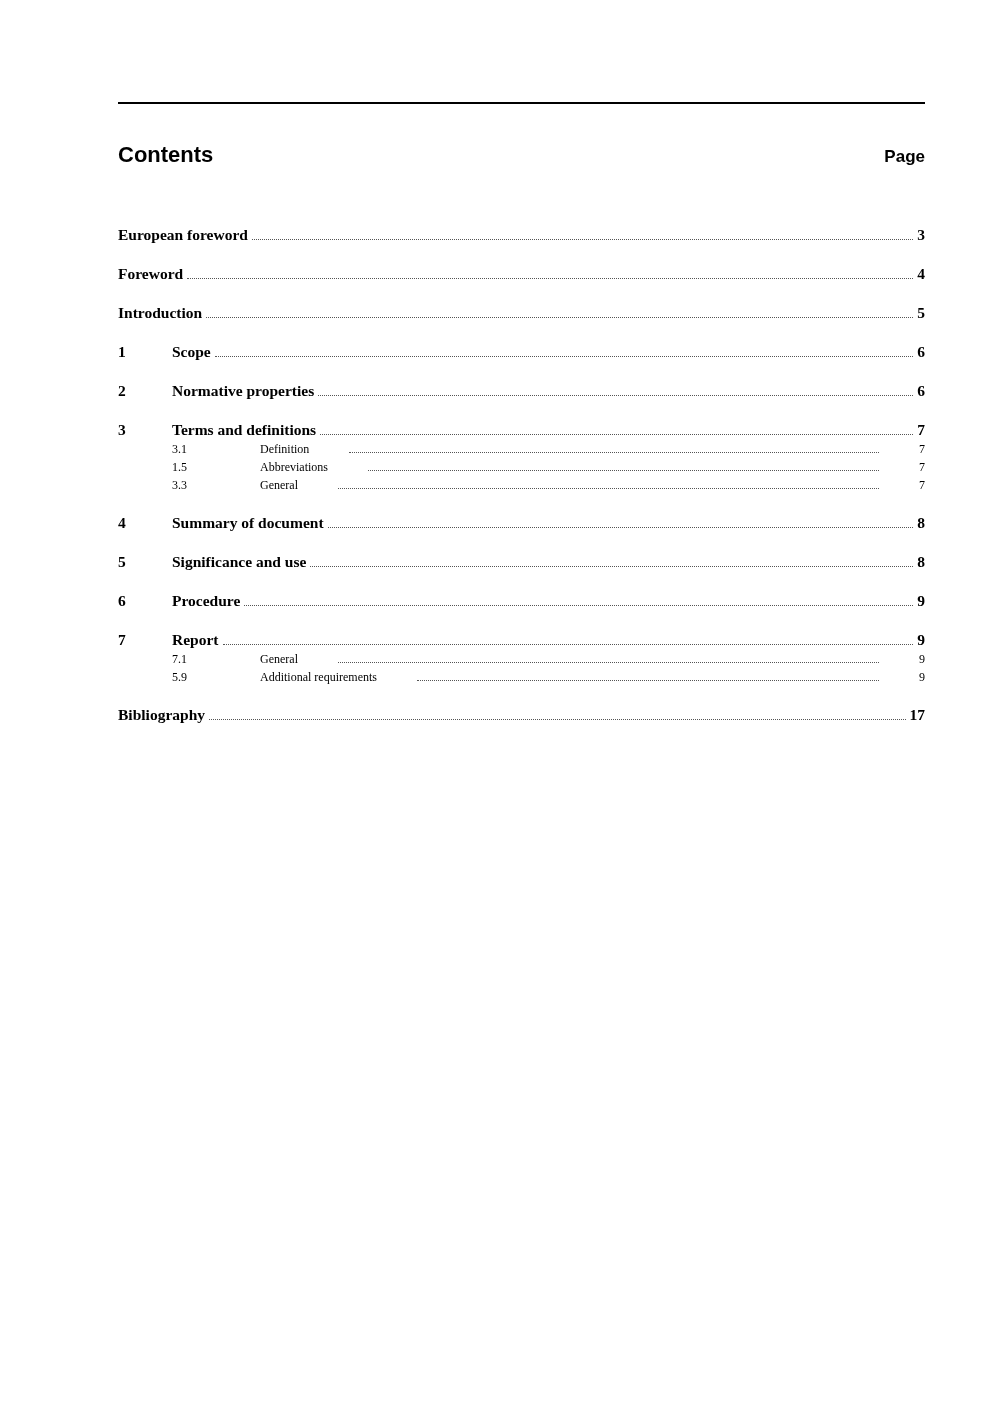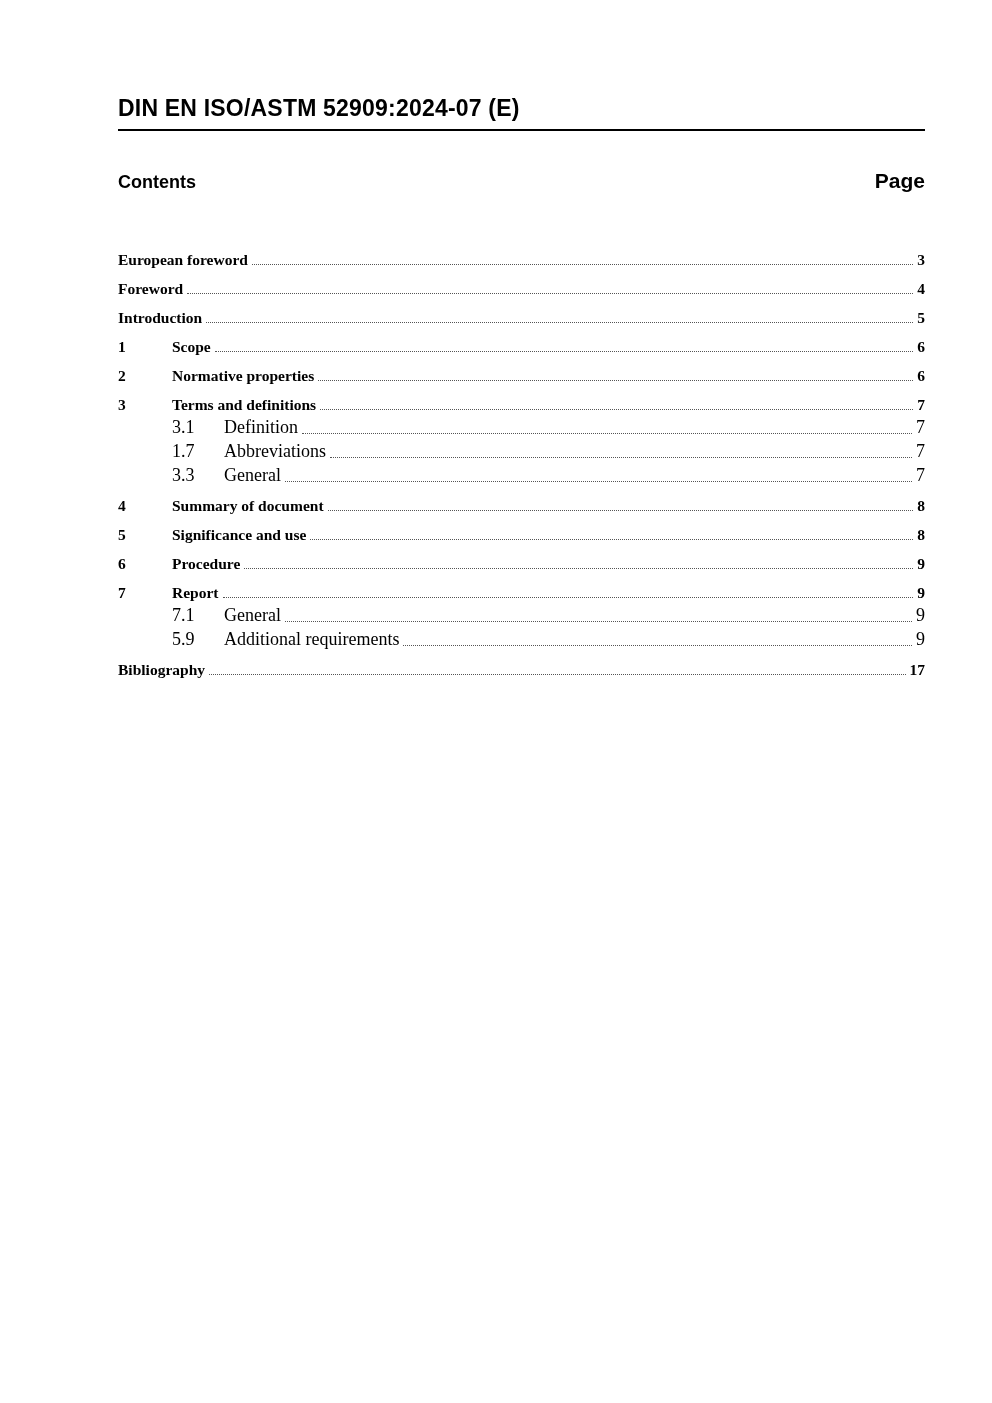--- a/index.html
+++ b/index.html
@@ -34,55 +34,55 @@
     margin-top: 7px;
   }
   .contents-head {
     display: flex;
     justify-content: space-between;
     align-items: baseline;
     margin-top: 38px;
     font-family: "Liberation Sans", sans-serif;
     font-weight: bold;
   }
-  .contents-title { font-size: 18px; }
-  .page-label { font-size: 21px; margin-left: 16px; }
+  .contents-title { font-size: 22px; }
+  .page-label { font-size: 17px; margin-left: 16px; }
   .toc { margin-top: 58px; }
   .toc-row {
     display: flex;
     align-items: flex-end;
     font-size: 15.5px;
     font-weight: bold;
   }
-  .toc-row.main { margin-top: 11px; }
+  .toc-row.main { margin-top: 21px; }
   .toc-row.sub {
     margin-top: 3px;
-    font-size: 18px;
+    font-size: 12px;
     font-weight: normal;
+    gap: 36px;
   }
   .toc-row:first-child { margin-top: 0; }
   .num { flex: none; width: 54px; }
   .sub .num { margin-left: 54px; width: 52px; }
   .annex .num { width: auto; margin-right: 5px; }
   .note { font-weight: normal; margin-right: 12px; }
   .label { flex: none; }
   .leader {
     flex: 1;
     min-width: 12px;
     border-bottom: 1px dotted #555;
     margin: 0 4px 4px 4px;
   }
   .page-num { flex: none; }
 </style>
 </head>
 <body>
 
 <div class="page">
 
-  <h1 class="doc-number">DIN EN ISO/ASTM 52909:2024-07 (E)</h1>
 
 
   <div class="title-rule"></div>
 
   <div class="contents-head">
     <span class="contents-title">Contents</span>
     <span class="page-label">Page</span>
   </div>
 
   <div class="toc">
@@ -119,21 +119,21 @@
         <span class="leader"></span>
         <span class="page-num">7</span>
       </div>
       <div class="toc-row sub">
         <span class="num">3.1</span>
         <span class="label">Definition</span>
         <span class="leader"></span>
         <span class="page-num">7</span>
       </div>
       <div class="toc-row sub">
-        <span class="num">1.7</span>
+        <span class="num">1.5</span>
         <span class="label">Abbreviations</span>
         <span class="leader"></span>
         <span class="page-num">7</span>
       </div>
       <div class="toc-row sub">
         <span class="num">3.3</span>
         <span class="label">General</span>
         <span class="leader"></span>
         <span class="page-num">7</span>
       </div>

